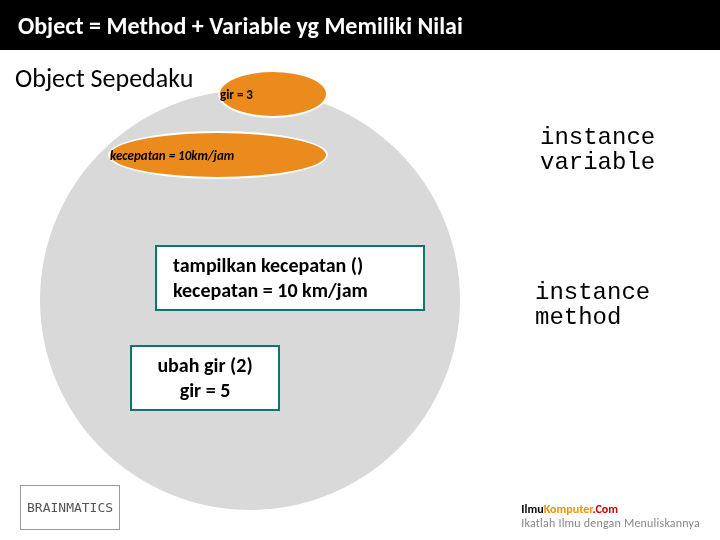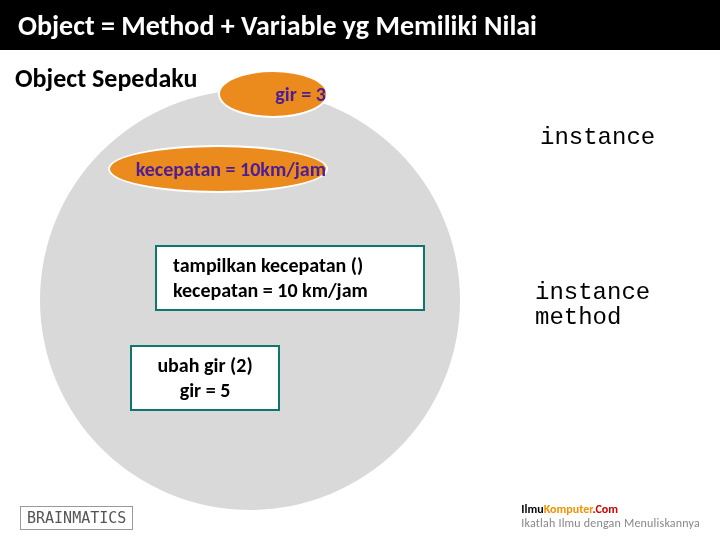--- a/index.html
+++ b/index.html
@@ -9,66 +9,67 @@
     font-family: Calibri, Arial, sans-serif;
     background: #fff;
     position: relative;
     overflow: hidden;
   }
   .title-bar {
     width: 720px;
     height: 50px;
     background: #000;
     color: #fff;
-    font-size: 28px;
+    font-size: 24px;
     font-weight: bold;
     display: flex;
     align-items: center;
     padding-left: 18px;
   }
   .subtitle {
     position: absolute;
     top: 62px;
     left: 15px;
     font-size: 26px;
-    font-weight: bold;
+    font-weight: normal;
     color: #000;
   }
   .big-circle {
     position: absolute;
     top: 90px;
     left: 40px;
     width: 420px;
     height: 420px;
     background: #d9d9d9;
     border-radius: 50%;
   }
   .oval {
     position: absolute;
     background: #eb8b1d;
     border: 2px solid #fff;
     border-radius: 50%;
     display: flex;
     align-items: center;
-    justify-content: flex-end;
+    justify-content: flex-start;
     font-weight: bold;
-    font-size: 20px;
-    color: #4c1d95;
+    font-size: 13px;
+    color: #000000;
   }
   .oval-gir {
     top: 70px;
     left: 218px;
     width: 110px;
     height: 48px;
   }
   .oval-kecepatan {
-    top: 145px;
+    top: 131px;
     left: 108px;
     width: 220px;
     height: 48px;
+    font-style: italic;
   }
   .box {
     position: absolute;
     background: #fff;
     border: 2px solid #0f766e;
     font-size: 20px;
     font-weight: bold;
     color: #000;
     padding: 6px 10px;
     line-height: 1.25;
@@ -98,25 +99,25 @@
     left: 540px;
   }
   .label-met {
     top: 280px;
     left: 535px;
   }
   .footer-left {
     position: absolute;
     bottom: 10px;
     left: 20px;
-    font-size: 15px;
+    font-size: 13px;
     color: #555;
     font-family: monospace;
     border: 1px solid #999;
-    padding: 2px 6px;
+    padding: 14px 6px;
   }
   .footer-right {
     position: absolute;
     bottom: 10px;
     right: 20px;
     font-size: 12px;
     font-weight: bold;
   }
   .footer-right .ilmu { color: #000; }
   .footer-right .komputer { color: #f39200; }
@@ -153,20 +154,21 @@
   <div>kecepatan = 10 km/jam</div>
 </div>
 
 <div class="box box-ubah">
   <div>ubah gir (2)</div>
   <div>gir = 5</div>
 </div>
 
 <div class="label label-var">
   <div>instance</div>
+  <div>variable</div>
 </div>
 
 <div class="label label-met">
   <div>instance</div>
   <div>method</div>
 </div>
 
 <div class="footer-left">BRAINMATICS</div>
 
 <div class="footer-right">

